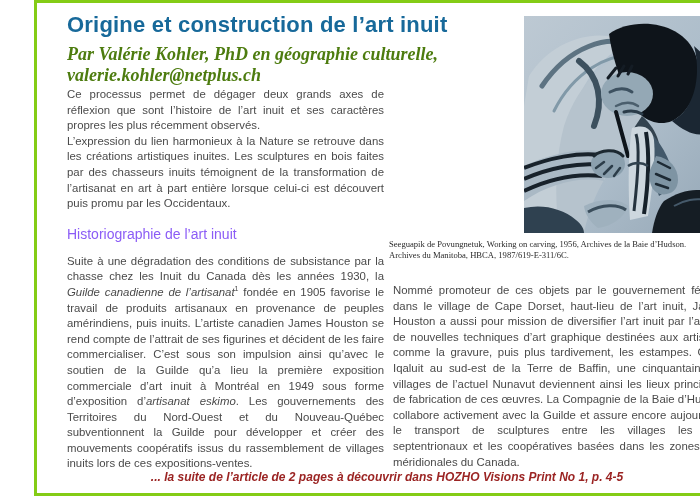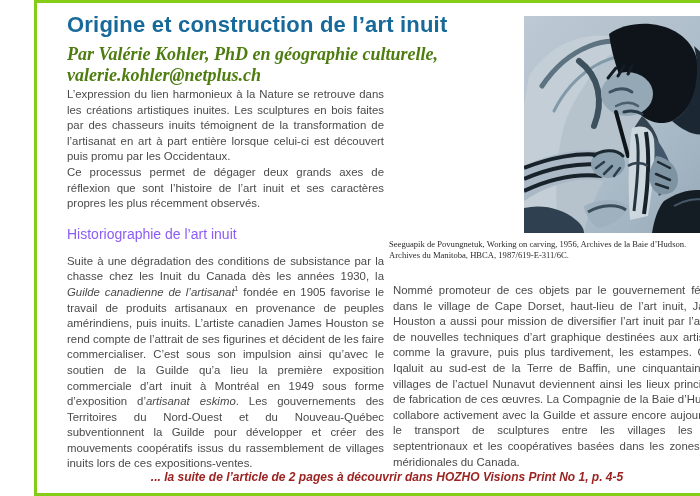--- a/index.html
+++ b/index.html
@@ -61,22 +61,22 @@
 </head>
 <body>
 
 <div class="page">
 
   <h1 class="title">Origine et construction de l’art inuit</h1>
 
   <div class="byline">Par Valérie Kohler, PhD en géographie culturelle, valerie.kohler@netplus.ch</div>
 
   <div class="col-left">
+    <p class="body-text">Ce processus permet de dégager deux grands axes de réflexion que sont l’histoire de l’art inuit et ses caractères propres les plus récemment observés.</p>
     <p class="body-text">L’expression du lien harmonieux à la Nature se retrouve dans les créations artistiques inuites. Les sculptures en bois faites par des chasseurs inuits témoignent de la transformation de l’artisanat en art à part entière lorsque celui-ci est découvert puis promu par les Occidentaux.</p>
-    <p class="body-text">Ce processus permet de dégager deux grands axes de réflexion que sont l’histoire de l’art inuit et ses caractères propres les plus récemment observés.</p>
     <h2 class="section-heading">Historiographie de l’art inuit</h2>
     <p class="body-text history-para"><span>Suite à une dégradation des conditions de subsistance par la chasse chez les Inuit du Canada dès les années 1930, la </span><span style="font-style: italic;">Guilde canadienne de l’artisanat</span><sup>1</sup><span> fondée en 1905 favorise le travail de produits artisanaux en provenance de peuples amérindiens, puis inuits. L’artiste canadien James Houston se rend compte de l’attrait de ses figurines et décident de les faire commercialiser. C’est sous son impulsion ainsi qu’avec le soutien de la Guilde qu’a lieu la première exposition commerciale d’art inuit à Montréal en 1949 sous forme d’exposition d’</span><span style="font-style: italic;">artisanat eskimo</span><span>. Les gouvernements des Territoires du Nord-Ouest et du Nouveau-Québec subventionnent la Guilde pour développer et créer des mouvements coopératifs issus du rassemblement de villages inuits lors de ces expositions-ventes.</span></p>
   </div>
 
   <div class="photo-frame">
     <svg width="181" height="217" viewBox="0 0 181 217" xmlns="http://www.w3.org/2000/svg">
       <defs>
         <linearGradient id="bg" x1="0" y1="0" x2="1" y2="1">
           <stop offset="0" stop-color="#bdc9d3"></stop>
           <stop offset="0.55" stop-color="#aebecb"></stop>

